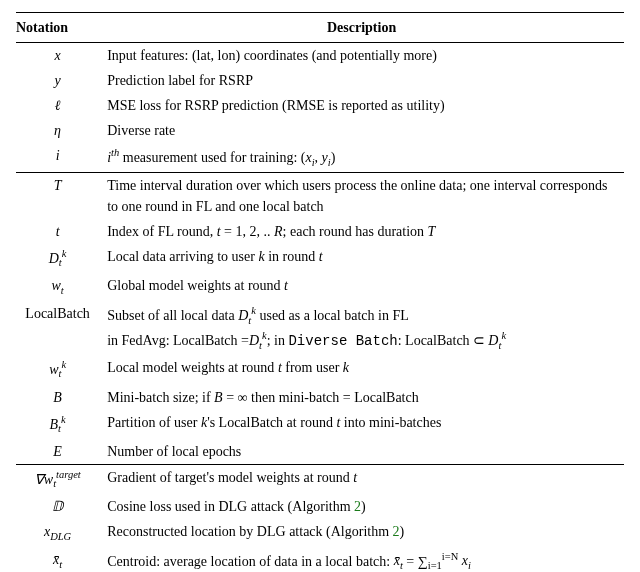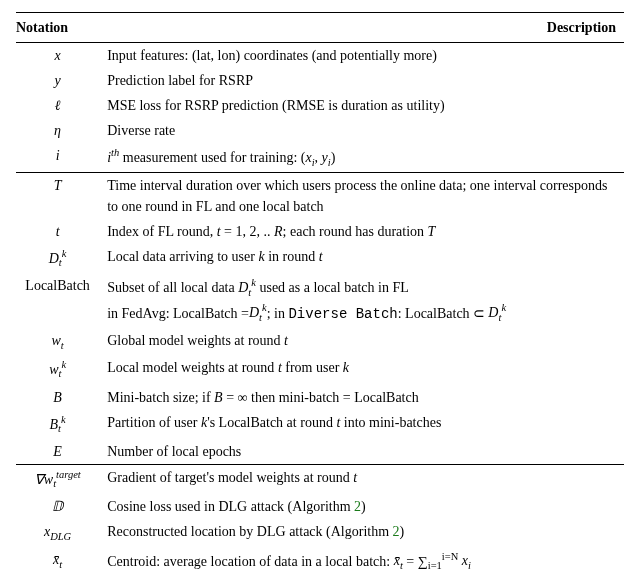--- a/index.html
+++ b/index.html
@@ -9,21 +9,21 @@
     font-size: 14px;
     line-height: 1.5;
     color: #000;
     background: #fff;
   }
   table {
     border-collapse: collapse;
     width: 100%;
   }
   th {
-    text-align: right;
+    text-align: center;
     font-weight: bold;
     padding: 4px 8px 4px 0;
     border-top: 1.5px solid #000;
     border-bottom: 1px solid #000;
   }
   th.notation-col {
     text-align: left;
     width: 15%;
   }
   td {
@@ -61,21 +61,21 @@
       <tr>
         <td class="notation">x</td>
         <td class="desc">Input features: (lat, lon) coordinates (and potentially more)</td>
       </tr>
       <tr>
         <td class="notation">y</td>
         <td class="desc">Prediction label for RSRP</td>
       </tr>
       <tr>
         <td class="notation">ℓ</td>
-        <td class="desc">MSE loss for RSRP prediction (RMSE is duration as utility)</td>
+        <td class="desc">MSE loss for RSRP prediction (RMSE is reported as utility)</td>
       </tr>
       <tr>
         <td class="notation">η</td>
         <td class="desc">Diverse rate</td>
       </tr>
       <tr>
         <td class="notation">i</td>
         <td class="desc"><i>i<span class="sup">th</span></i> measurement used for training: (<i>x<span class="sub">i</span></i>, <i>y<span class="sub">i</span></i>)</td>
       </tr>
       <tr class="sep">
@@ -84,26 +84,26 @@
       </tr>
       <tr>
         <td class="notation">t</td>
         <td class="desc">Index of FL round, <i>t</i> = 1, 2, .. <i>R</i>; each round has duration <i>T</i></td>
       </tr>
       <tr>
         <td class="notation">D<span class="sub">t</span><span class="sup">k</span></td>
         <td class="desc">Local data arriving to user <i>k</i> in round <i>t</i></td>
       </tr>
       <tr>
+        <td class="notation">w<span class="sub">t</span></td>
+        <td class="desc">Global model weights at round <i>t</i></td>
+      </tr>
+      <tr>
         <td class="notation" style="font-style: normal;">LocalBatch</td>
         <td class="desc">Subset of all local data <i>D<span class="sub">t</span><span class="sup">k</span></i> used as a local batch in FL<br>in FedAvg: LocalBatch =<i>D<span class="sub">t</span><span class="sup">k</span></i>; in <span class="tt">Diverse Batch</span>: LocalBatch ⊂ <i>D<span class="sub">t</span><span class="sup">k</span></i></td>
-      </tr>
-      <tr>
-        <td class="notation">w<span class="sub">t</span></td>
-        <td class="desc">Global model weights at round <i>t</i></td>
       </tr>
       <tr>
         <td class="notation">w<span class="sub">t</span><span class="sup">k</span></td>
         <td class="desc">Local model weights at round <i>t</i> from user <i>k</i></td>
       </tr>
       <tr>
         <td class="notation">B</td>
         <td class="desc">Mini-batch size; if <i>B</i> = ∞ then mini-batch = LocalBatch</td>
       </tr>
       <tr>

